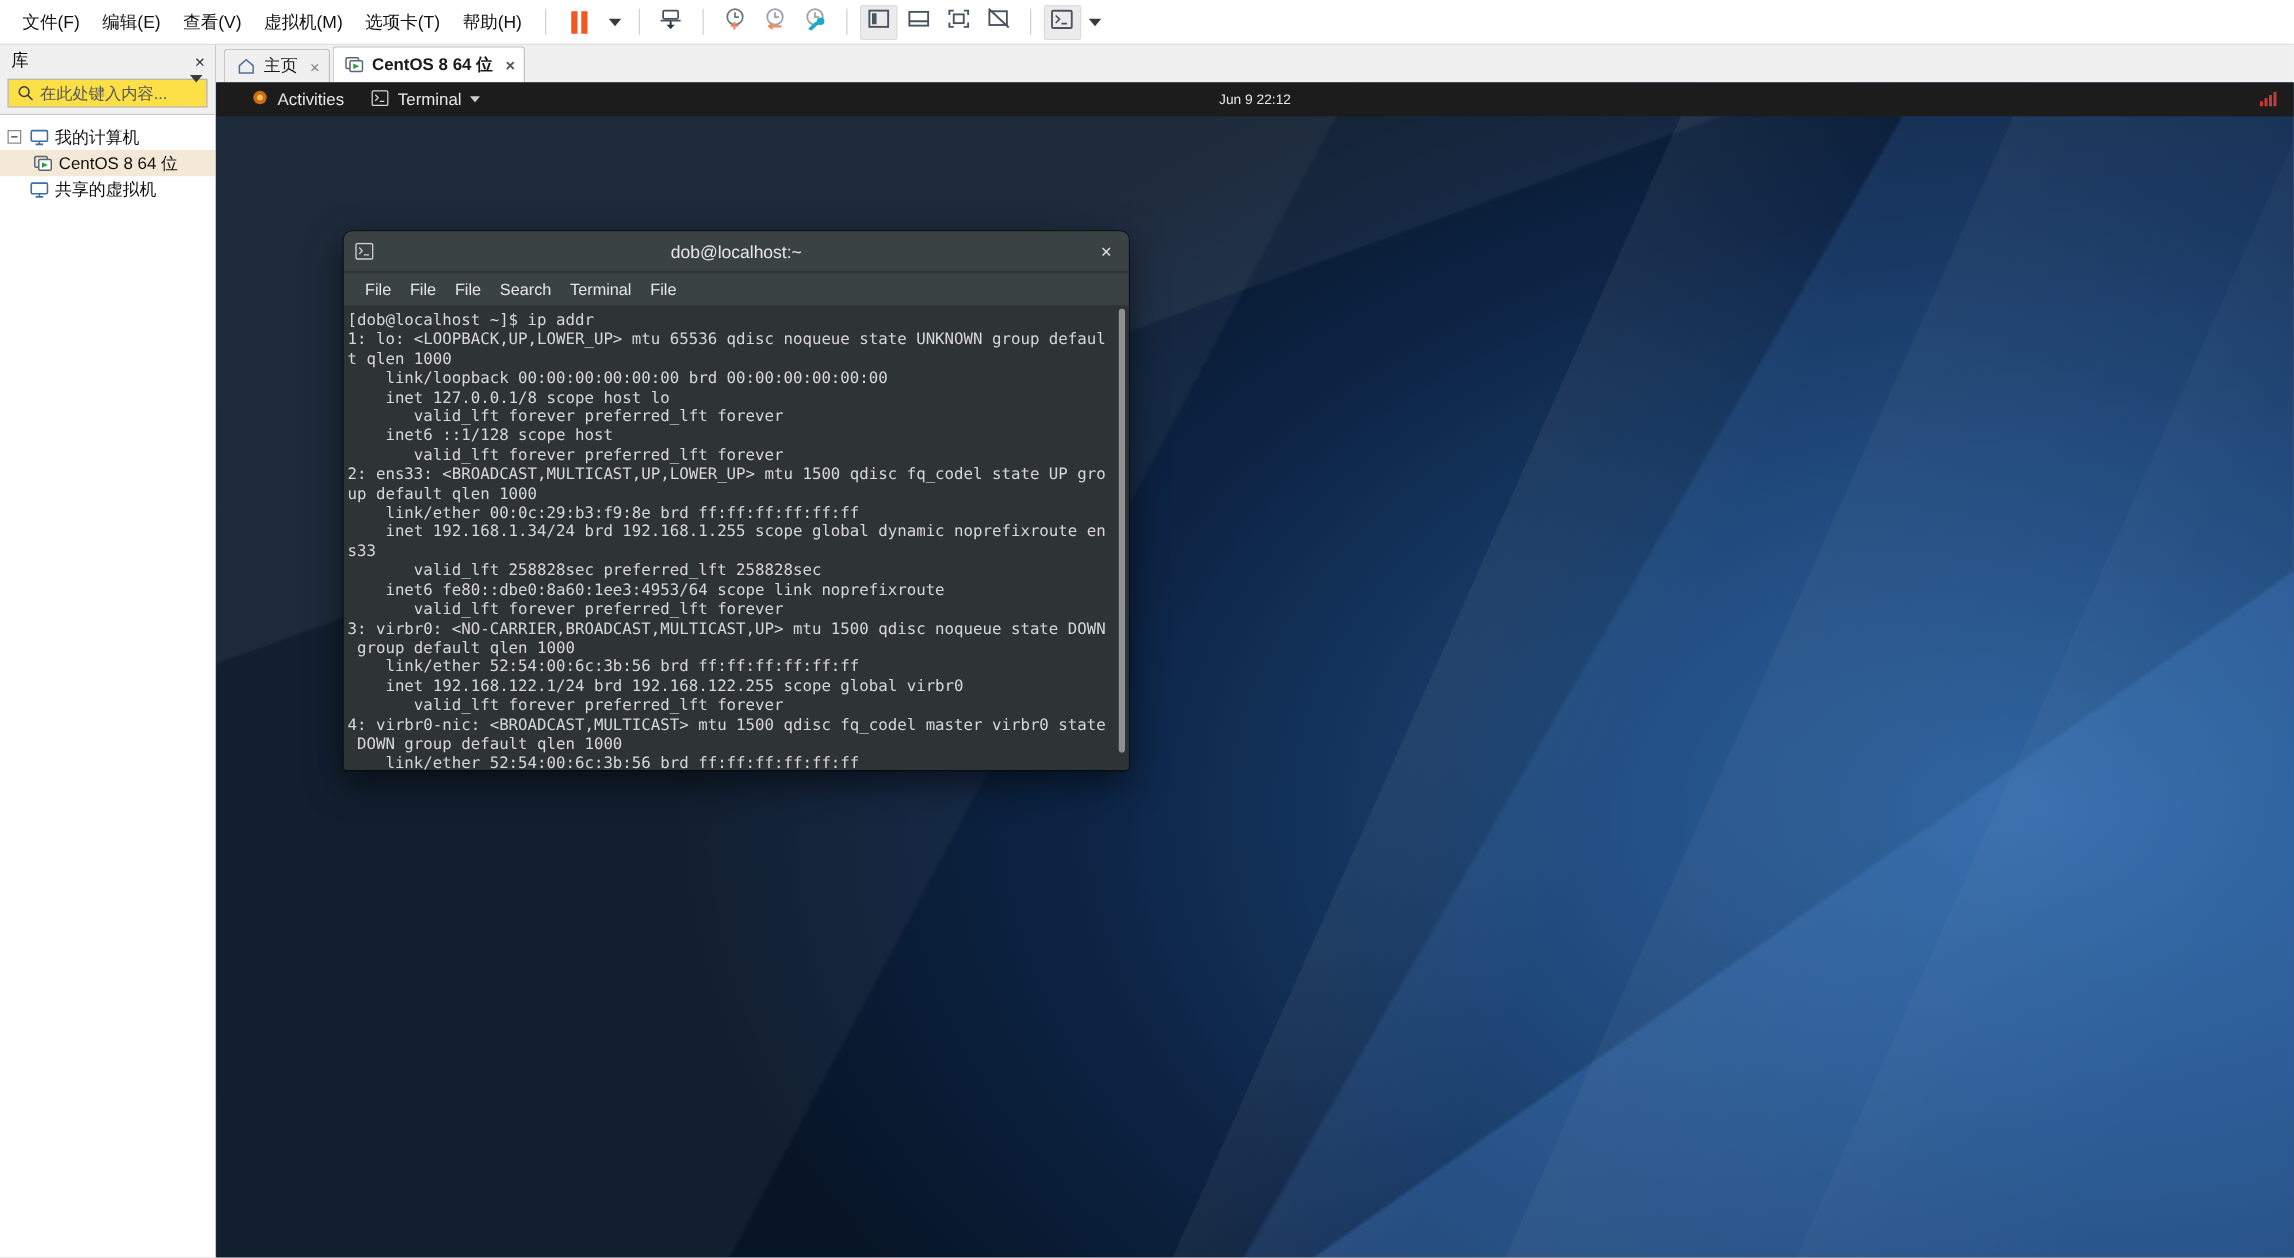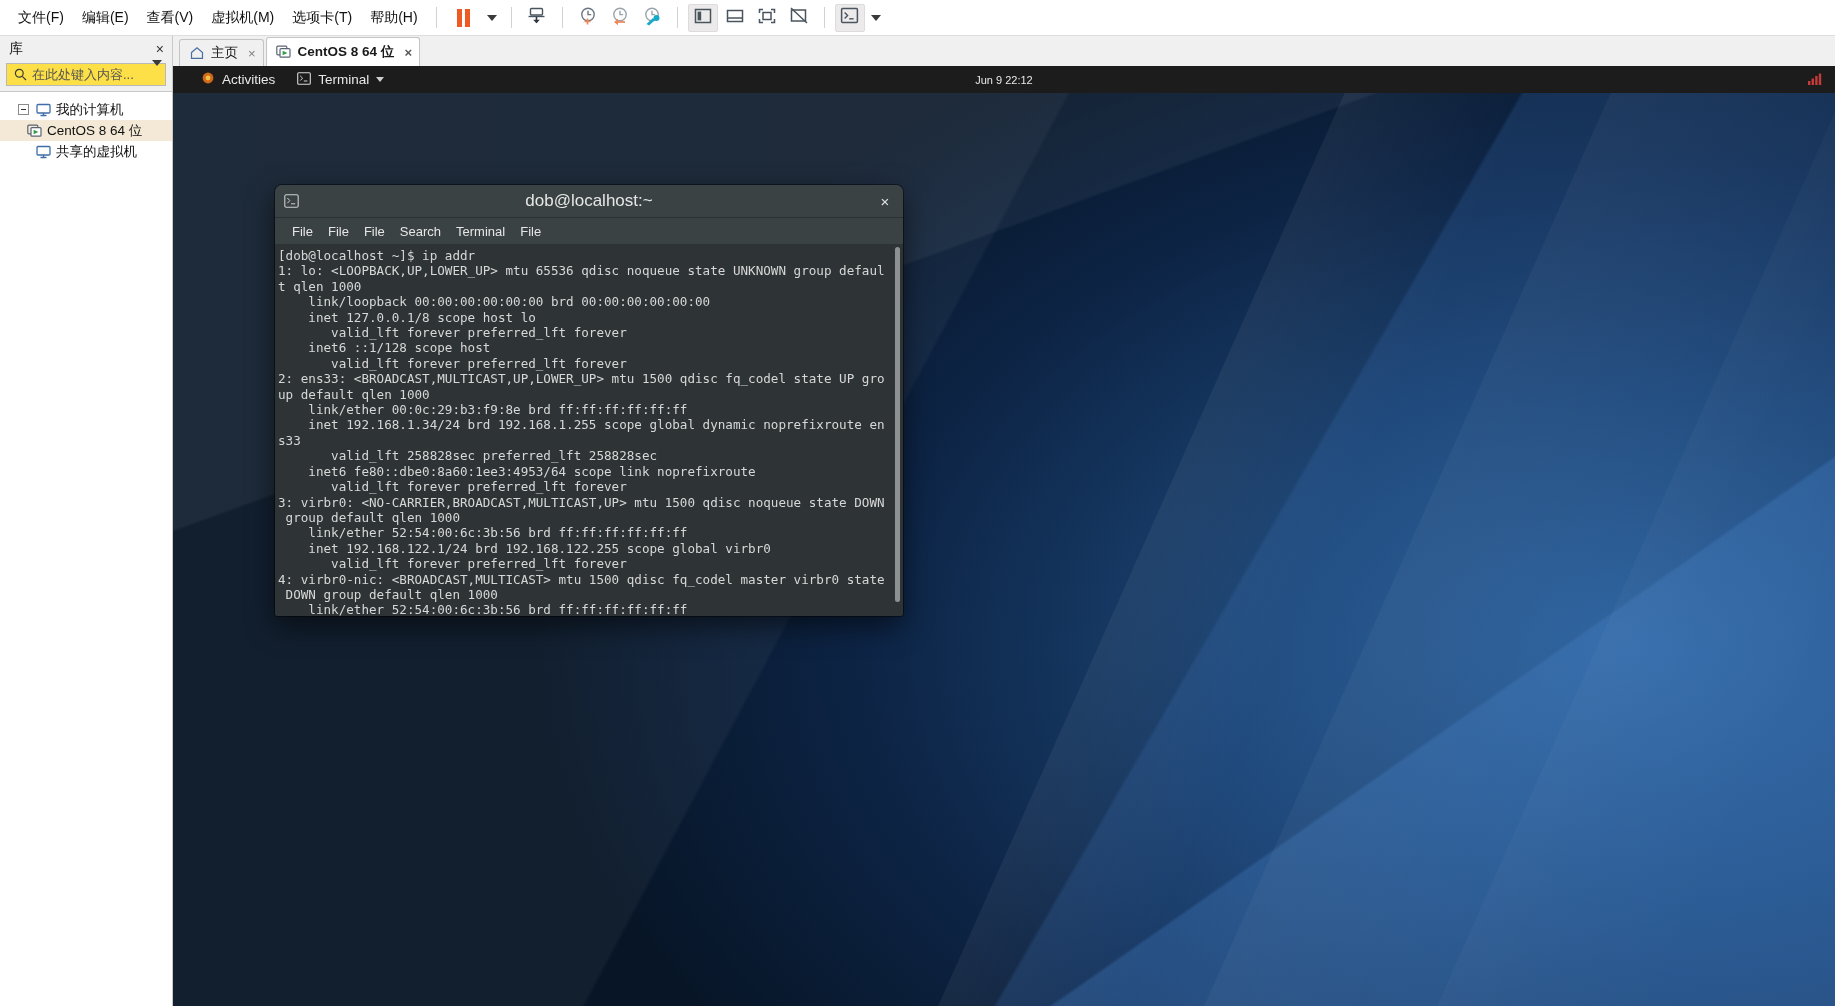--- a/index.html
+++ b/index.html
@@ -142,21 +142,21 @@
     background: #ffffff;
     border-top: 1px solid #c8c8c8;
     border-right: 0;
     padding-top: 7px;
     font-size: 13.5px;
     color: #111;
   }
   .tree-row {
     display: flex; align-items: center;
     height: 21px;
-    padding-left: 18px;
+    padding-left: 6px;
     white-space: nowrap;
   }
   .tree-row.lvl2 { padding-left: 26px; }
   .tree-row.selected { background: #f3e9d6; }
   .expander {
     width: 11px; height: 11px;
     border: 1px solid #8a8a8a;
     background: #fff;
     margin-right: 6px;
     position: relative;
@@ -271,21 +271,21 @@
     flex: none;
     background: #3b4244;
     border-bottom: 1px solid #2b3133;
     display: flex; align-items: center;
     position: relative;
     padding: 0 8px;
   }
   .tt-ico { width: 17px; height: 17px; display:flex; align-items:center; justify-content:center; }
   .tt-text {
     position: absolute; left: 0; right: 0; text-align: center;
-    color: #e6e6e6; font-size: 17px;
+    color: #e6e6e6; font-size: 14px;
     pointer-events: none;
   }
   .tt-close {
     margin-left: auto; color: #e2e2e2; font-size: 15px;
     width: 20px; text-align: center;
   }
   .term-menu {
     height: 26px; flex: none;
     background: #3b4244;
     display: flex; align-items: center;

